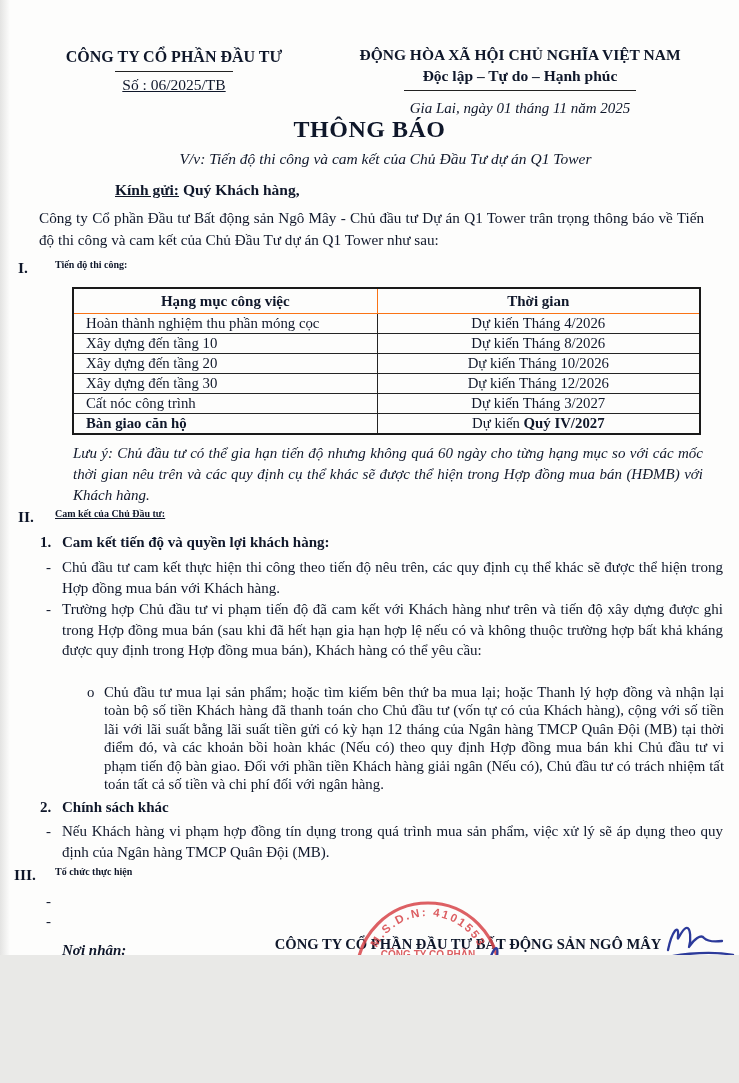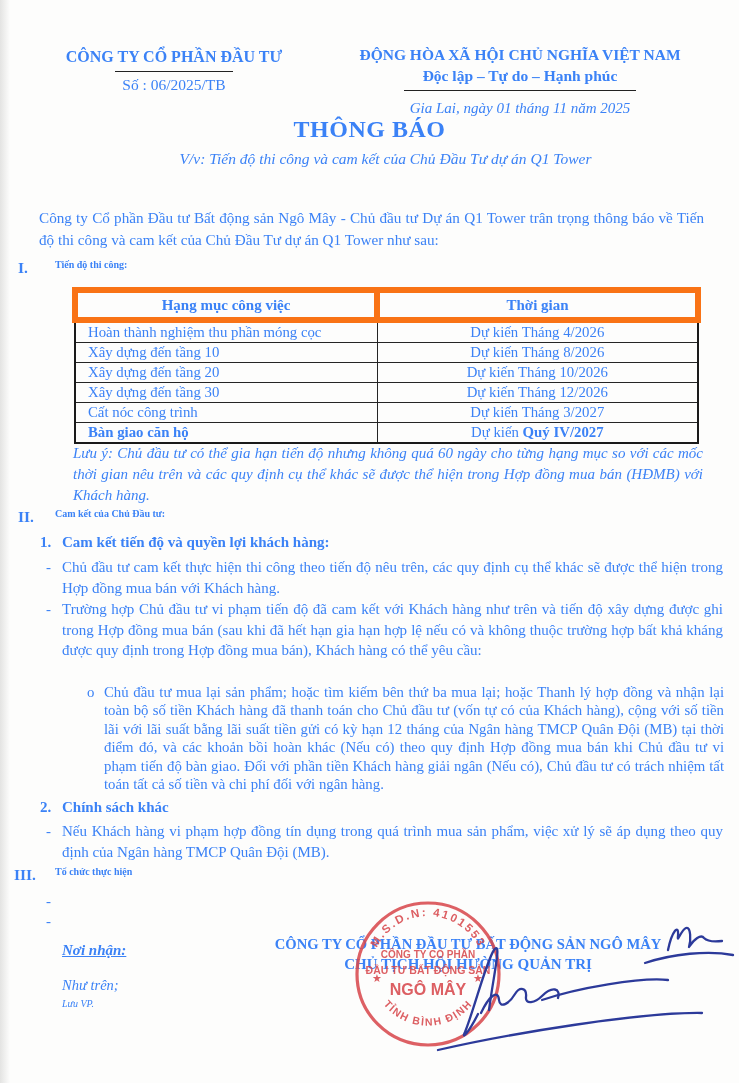--- a/index.html
+++ b/index.html
@@ -1,53 +1,53 @@
 <!DOCTYPE html>
 <html><head>
 <meta charset="utf-8">
 <style>
   html,body { margin:0; padding:0; background:#e9e9e7; }
   .page {
-    position:relative; width:739px; height:1083px; margin:0 auto;
+    position:relative; width:739px; height:955px; margin:0 auto;
     background:#fdfdfc; overflow:hidden;
-    font-family:"Liberation Serif","DejaVu Serif",serif; color:#3b82f6;
+    font-family:"Liberation Serif","DejaVu Serif",serif; color:#0f172a;
   }
   .page::before{ content:""; position:absolute; left:0; top:0; bottom:0; width:10px;
     background:linear-gradient(90deg, rgba(180,180,178,.35), rgba(255,255,255,0)); }
   .abs { position:absolute; }
   .center { text-align:center; }
   .b { font-weight:bold; }
   .u { text-decoration:underline; }
   .jst { text-align:justify; }
 
   
   .hdr-left { top:46px; left:48px; width:252px; }
   .hdr-left .ln { font-weight:bold; font-size:16px; line-height:21px; }
   .hdr-right { top:44px; left:338px; width:364px; }
   .hdr-right .ln1 { font-weight:bold; font-size:15.5px; line-height:21px; }
   .hdr-right .ln2 { font-weight:bold; font-size:15.5px; line-height:20px; margin-top:1px; }
   .rule { height:0; border-bottom:1.5px solid #222; margin:4px auto 4px; }
   .rule-l { width:118px; }
   .rule-r { width:232px; }
-  .doc-number { font-size:15.5px; margin-top:2px; }
+  .doc-number { font-size:15.5px; margin-top:2px;text-decoration:underline; }
   .place-date { font-style:italic; font-size:15px; margin-top:9px; }
 
   .title { top:116px; left:0; width:739px; font-size:24px; font-weight:bold; letter-spacing:.5px; }
   .subject { top:150px; left:16px; width:739px; font-style:italic; font-size:15.5px; }
 
   .salutation { top:181px; left:115px; font-size:15.5px; font-weight:bold; }
   .intro { top:207px; left:39px; width:665px; font-size:15.2px; line-height:21.5px; }
 
   .sec-num { font-weight:bold; font-size:15.5px; }
   .sec-head { font-weight:bold; font-size:10px; }
 
   
   .tbl { top:287px; left:72px; width:629px; }
   table { border-collapse:collapse; width:100%; border:2px solid #1a1a1a; }
-  th { border:6px solid #f97316; font-size:15px; font-weight:bold; height:24px; text-align:center; padding:0 4px; }
+  th { border:1px solid #f97316; font-size:15px; font-weight:bold; height:24px; text-align:center; padding:0 4px; }
   td { border:1px solid #252525; font-size:14.8px; height:19px; line-height:19px; padding:0 4px; }
   td.c1 { width:48.5%; padding-left:12px; }
   td.c2 { text-align:center; }
 
   .note { top:443px; left:73px; width:630px; font-style:italic; font-size:15px; line-height:21px; }
 
   .d-item { padding-left:19px; font-size:15px; line-height:20.5px; }
   .d-item .mk { position:absolute; left:3px; top:0; }
   .o-item { padding-left:20px; font-size:14.8px; line-height:18.4px; }
   .o-item .mk { position:absolute; left:3px; top:0; }
@@ -76,20 +76,21 @@
   <div class="abs hdr-right center">
     <div class="ln1">ĐỘNG HÒA XÃ HỘI CHỦ NGHĨA VIỆT NAM</div>
     <div class="ln2">Độc lập – Tự do – Hạnh phúc</div>
     <div class="rule rule-r"></div>
     <div class="place-date">Gia Lai, ngày 01 tháng 11 năm 2025</div>
   </div>
 
   <div class="abs title center">THÔNG BÁO</div>
   <div class="abs subject center">V/v: Tiến độ thi công và cam kết của Chủ Đầu Tư dự án Q1 Tower</div>
 
+  <div class="abs salutation"><span class="u">Kính gửi:</span><span> Quý Khách hàng,</span></div>
   <div class="abs intro jst">Công ty Cổ phần Đầu tư Bất động sản Ngô Mây - Chủ đầu tư Dự án Q1 Tower trân trọng thông báo về Tiến độ thi công và cam kết của Chủ Đầu Tư dự án Q1 Tower như sau:</div>
 
   <div class="abs sec-num" style="top:259px; left:18px;">I.</div>
   <div class="abs sec-head" style="top:259px; left:55px;">Tiến độ thi công:</div>
 
   <div class="abs tbl">
     <table>
       <tbody>
           <tr>
         <th>Hạng mục công việc</th>
@@ -119,21 +120,21 @@
         <td class="c1 b">Bàn giao căn hộ</td>
         <td class="c2"><span>Dự kiến </span><span class="b">Quý IV/2027</span></td>
       </tr>
     </tbody>
       </table>
   </div>
 
   <div class="abs note jst">Lưu ý: Chủ đầu tư có thể gia hạn tiến độ nhưng không quá 60 ngày cho từng hạng mục so với các mốc thời gian nêu trên và các quy định cụ thể khác sẽ được thể hiện trong Hợp đồng mua bán (HĐMB) với Khách hàng.</div>
 
   <div class="abs sec-num" style="top:508px; left:18px;">II.</div>
-  <div class="abs sec-head" style="top:508px; left:55px;">Cam kết của Chủ Đầu tư:</div>
+  <div class="abs sec-head" style="top:508px; left:55px;text-decoration:underline;">Cam kết của Chủ Đầu tư:</div>
 
   <div class="abs sec-num" style="top:534px; left:40px; font-size:15px;">1.</div>
   <div class="abs sec-head" style="top:534px; left:62px; font-size:15px;">Cam kết tiến độ và quyền lợi khách hàng:</div>
 
   <div class="abs d-item jst" style="top:557px; left:43px; width:661px;">
     <span class="mk">-</span>
     <span>Chủ đầu tư cam kết thực hiện thi công theo tiến độ nêu trên, các quy định cụ thể khác sẽ được thể hiện trong Hợp đồng mua bán với Khách hàng.</span>
   </div>
   <div class="abs d-item jst" style="top:599px; left:43px; width:661px;">
     <span class="mk">-</span>

